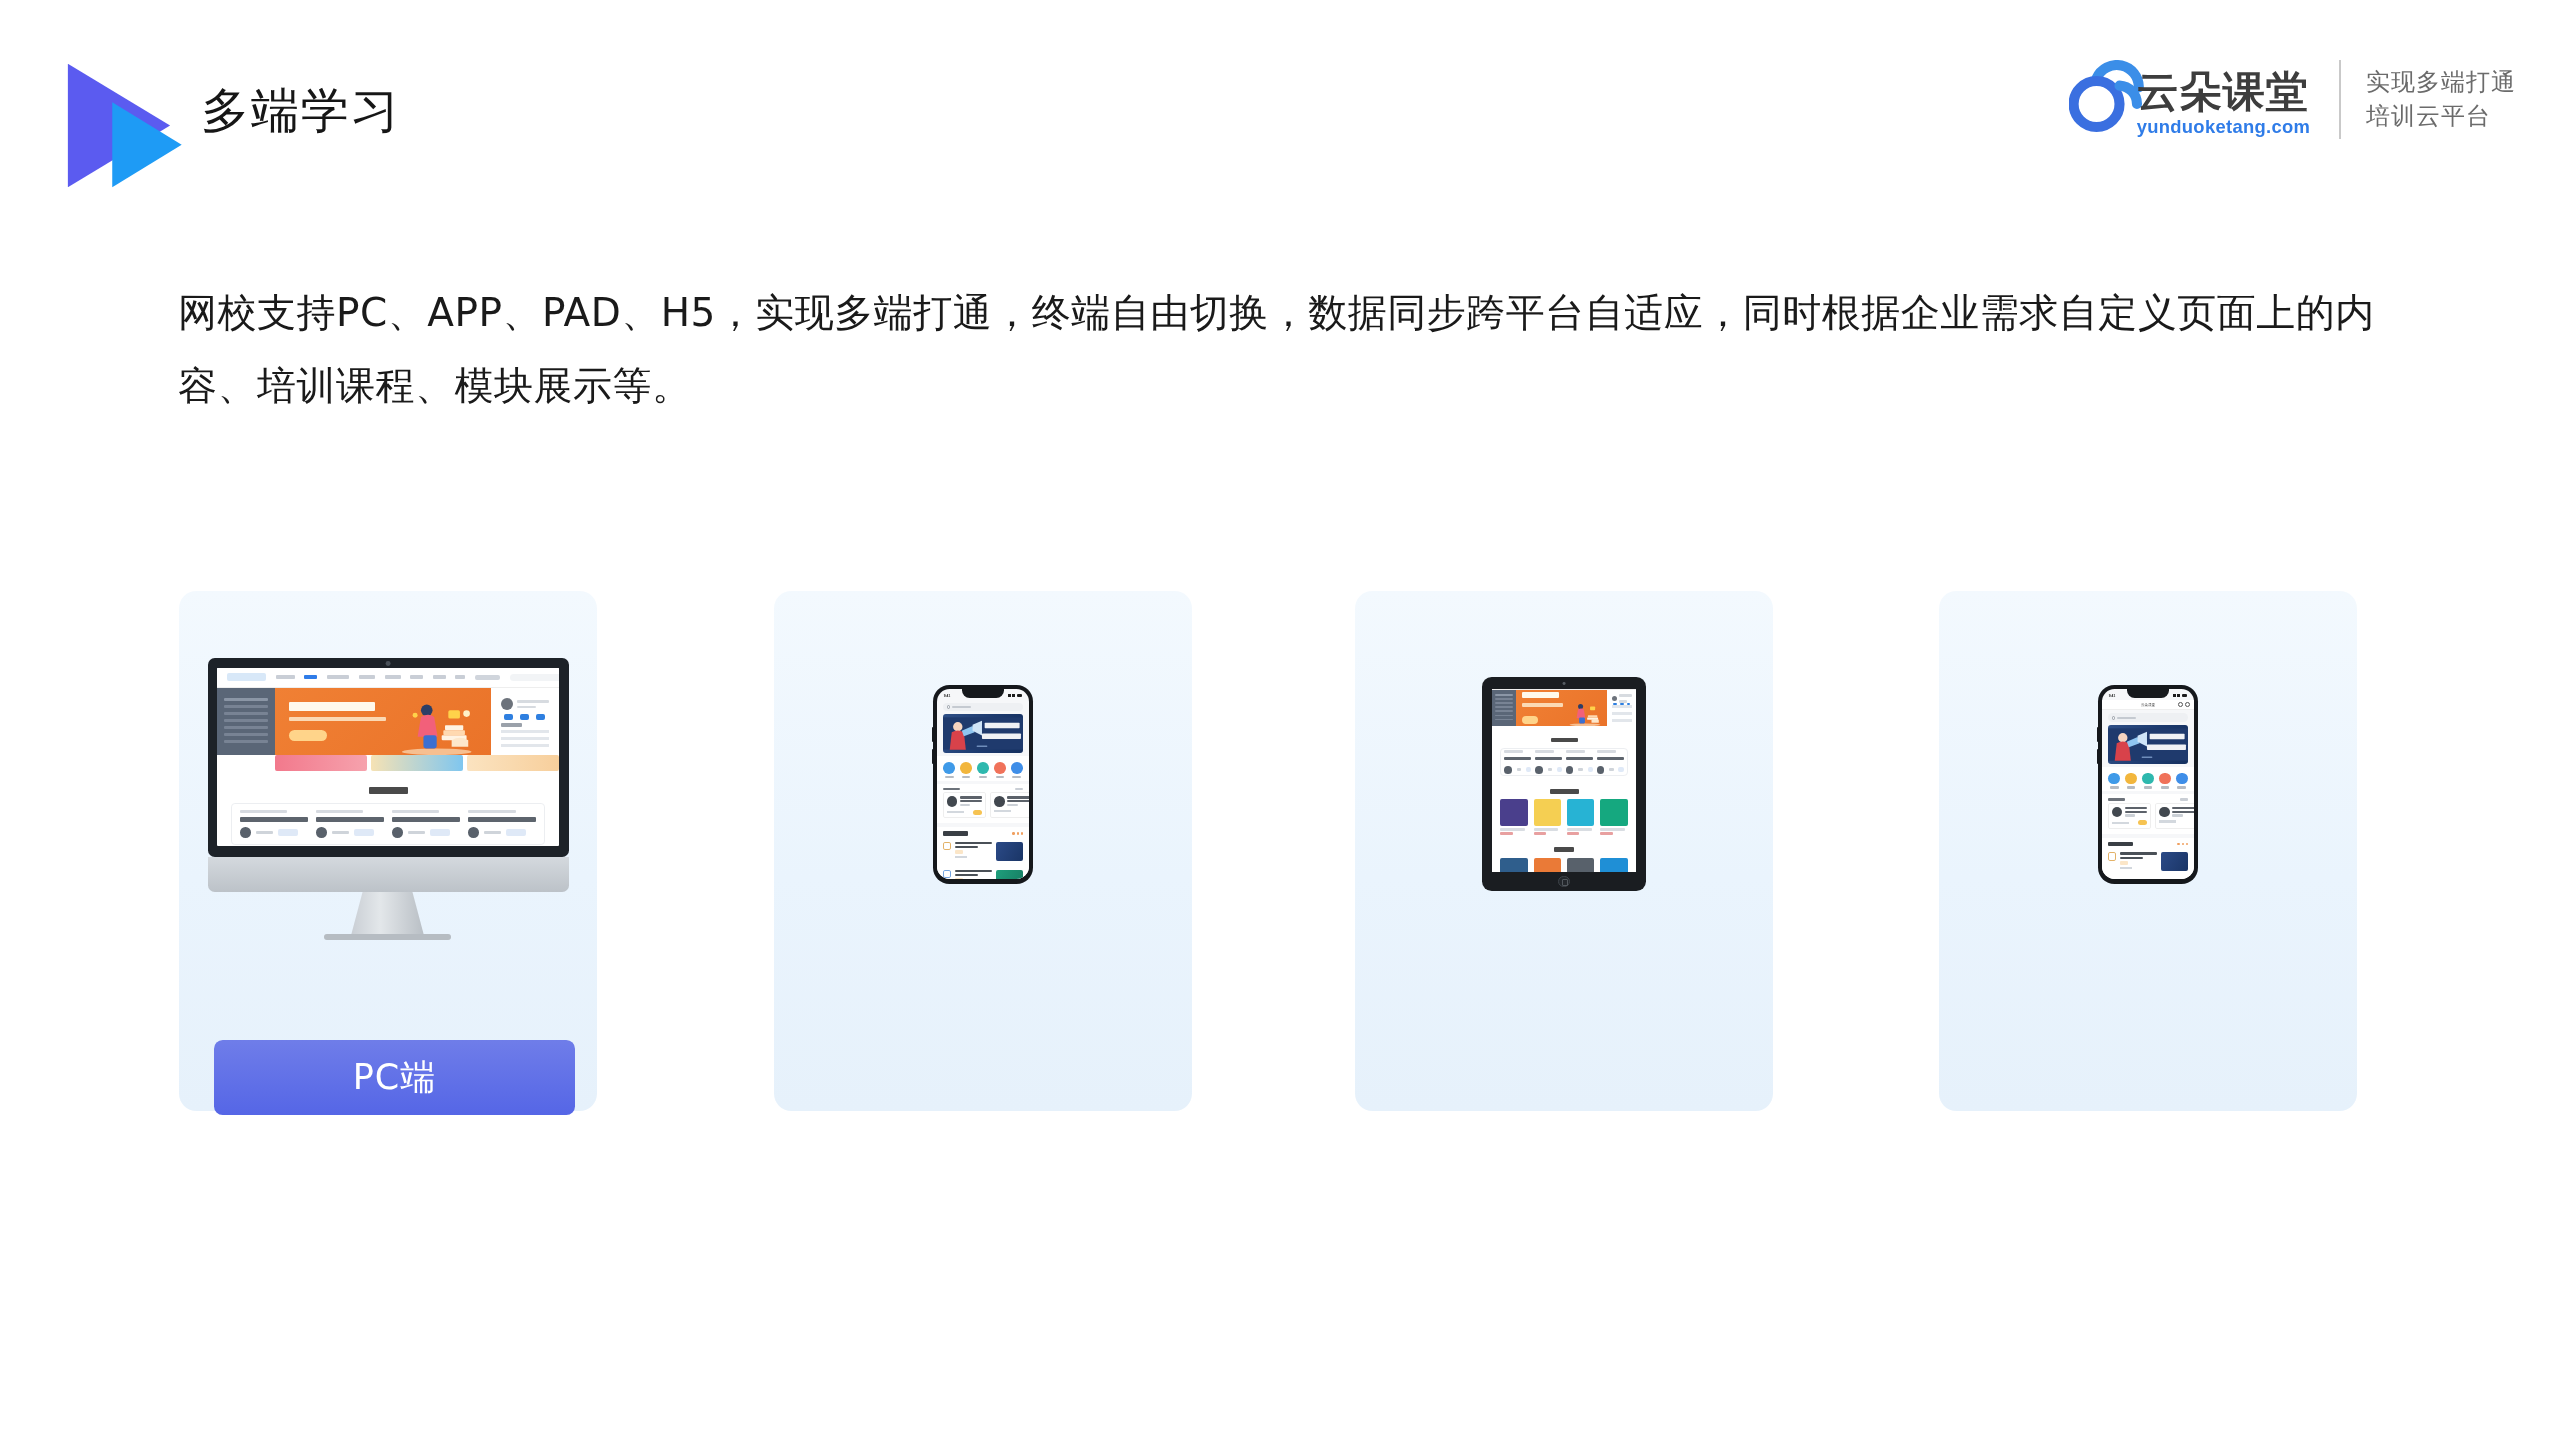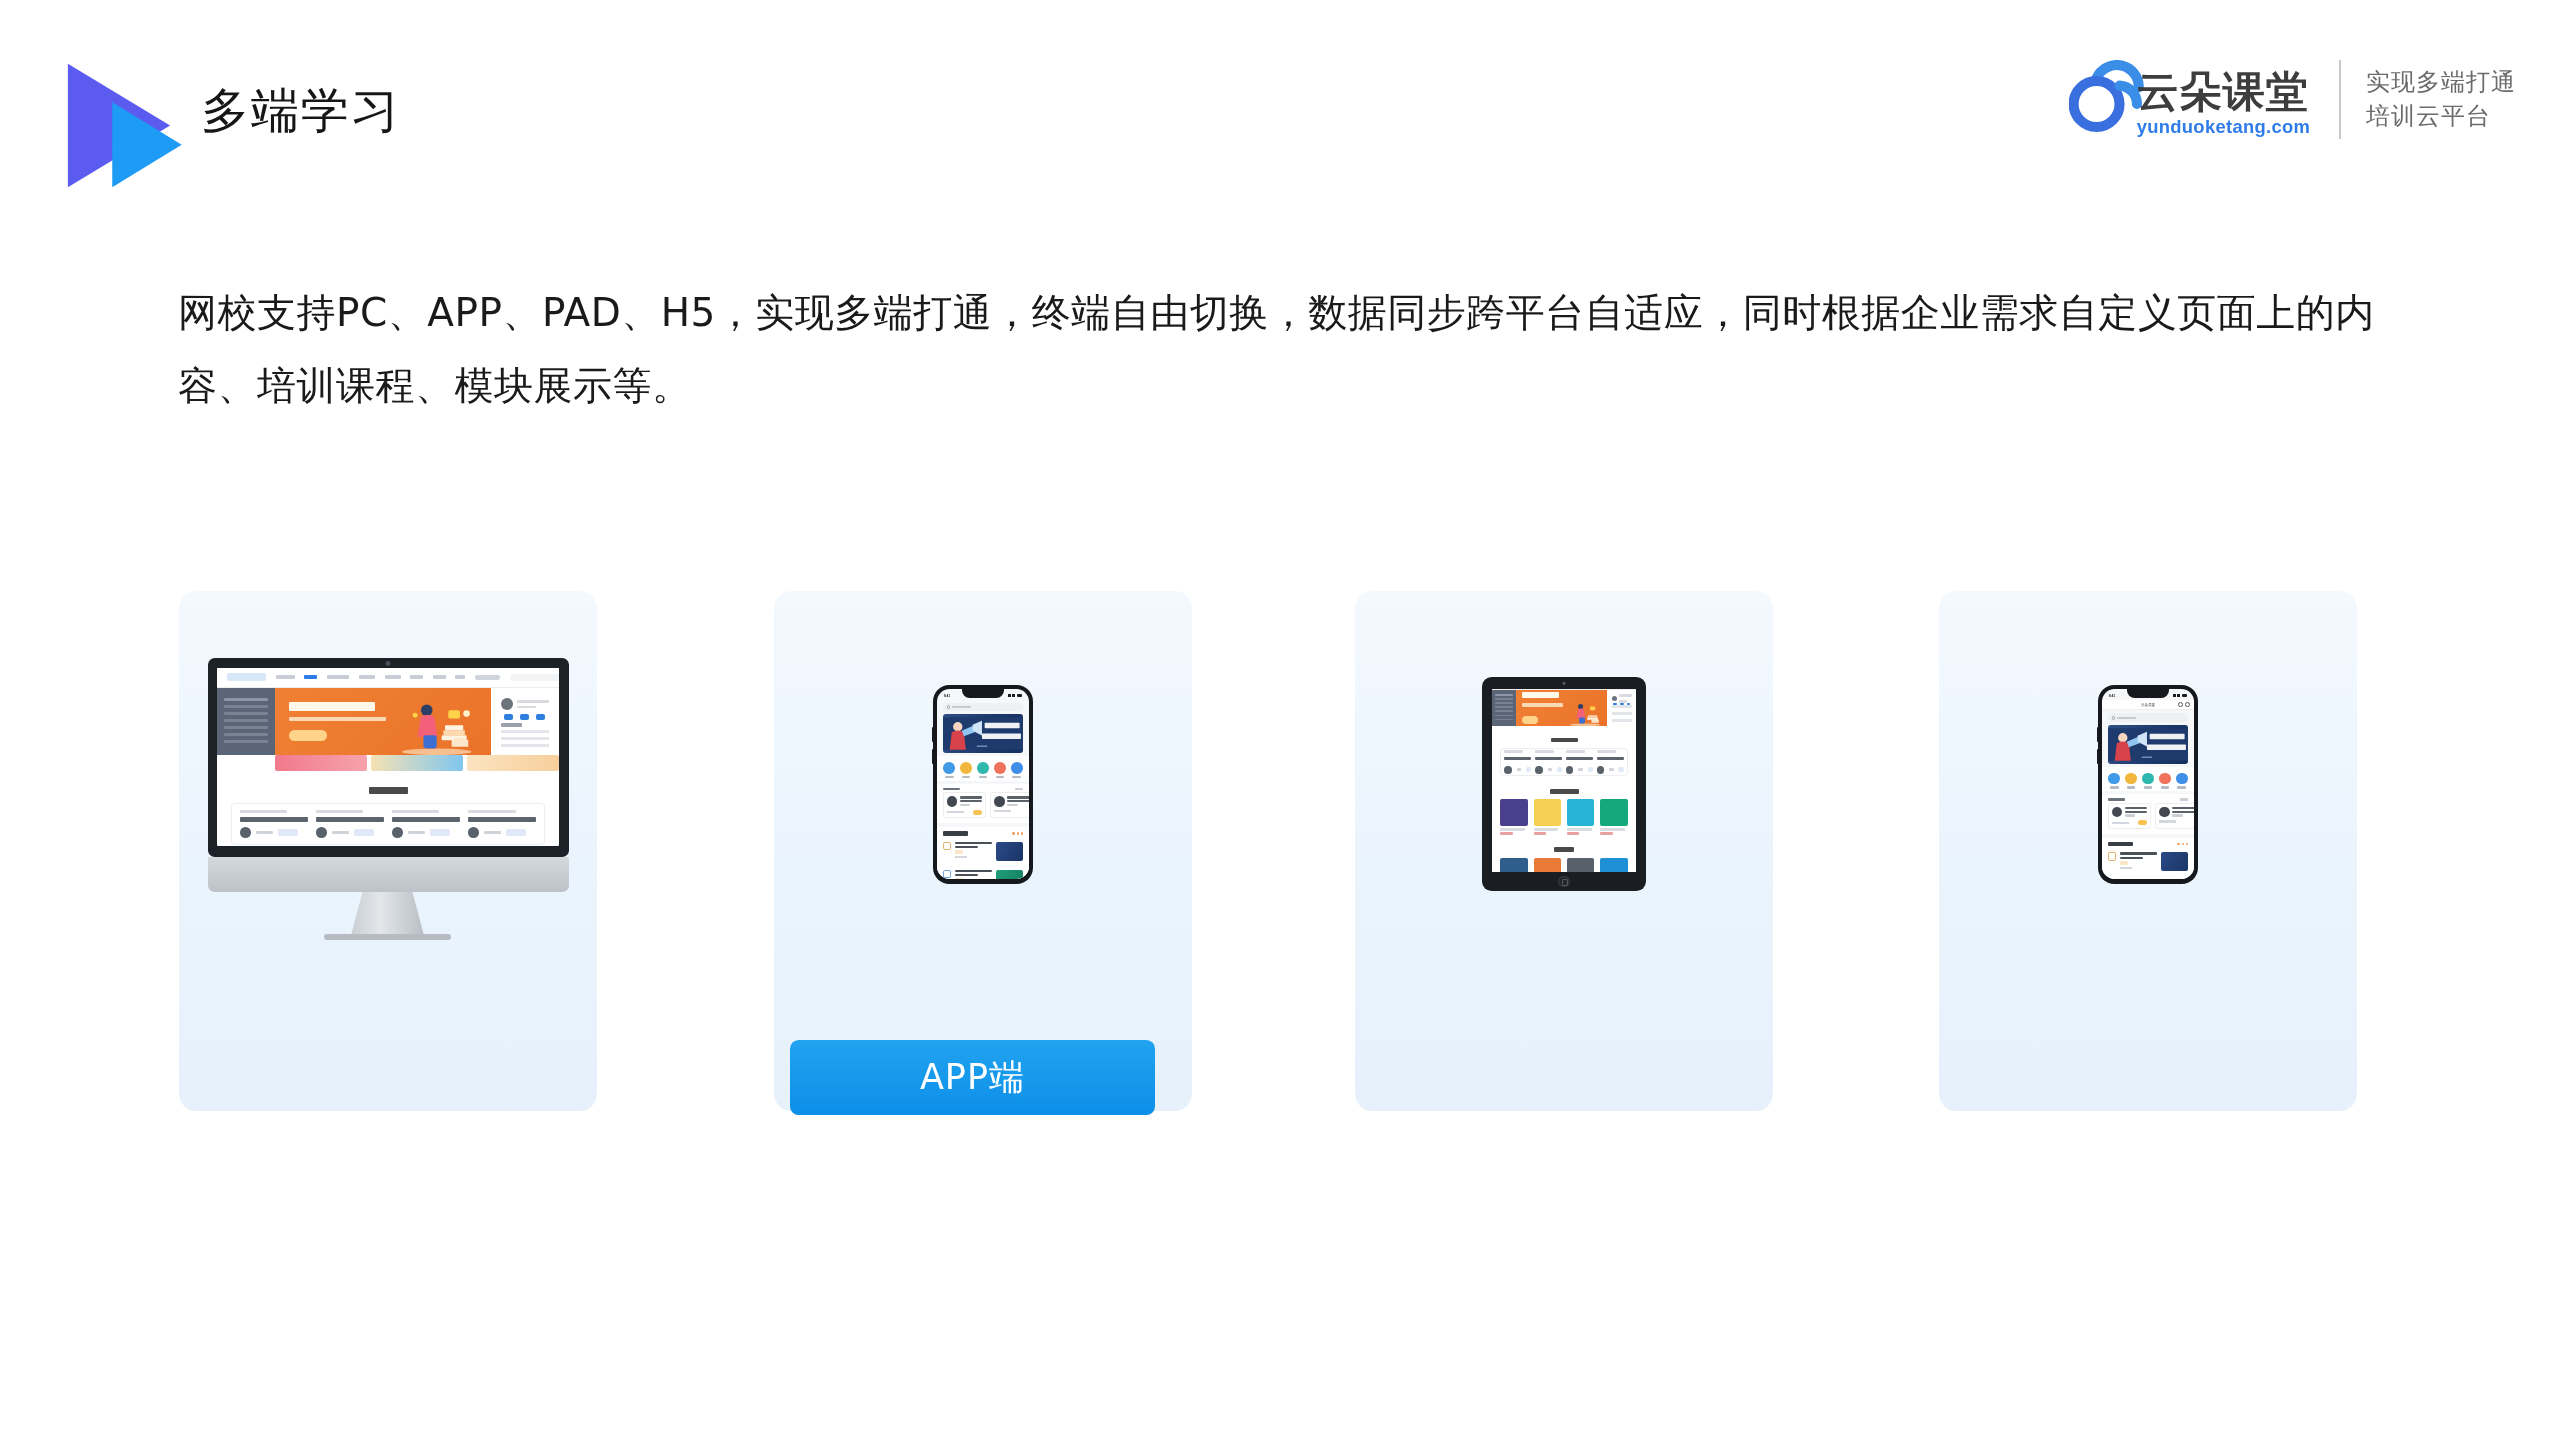--- a/index.html
+++ b/index.html
@@ -961,16 +961,16 @@
                 </div>
               </div>
             </div>
           </div>
         </div>
       </div>
     </div>
 
   </div>
 
-  <div class="dev-btn btn-app">APP端</div>
+  <div class="dev-btn btn-pc">PC端</div>
 
 </div>
 
 
 </body></html>

